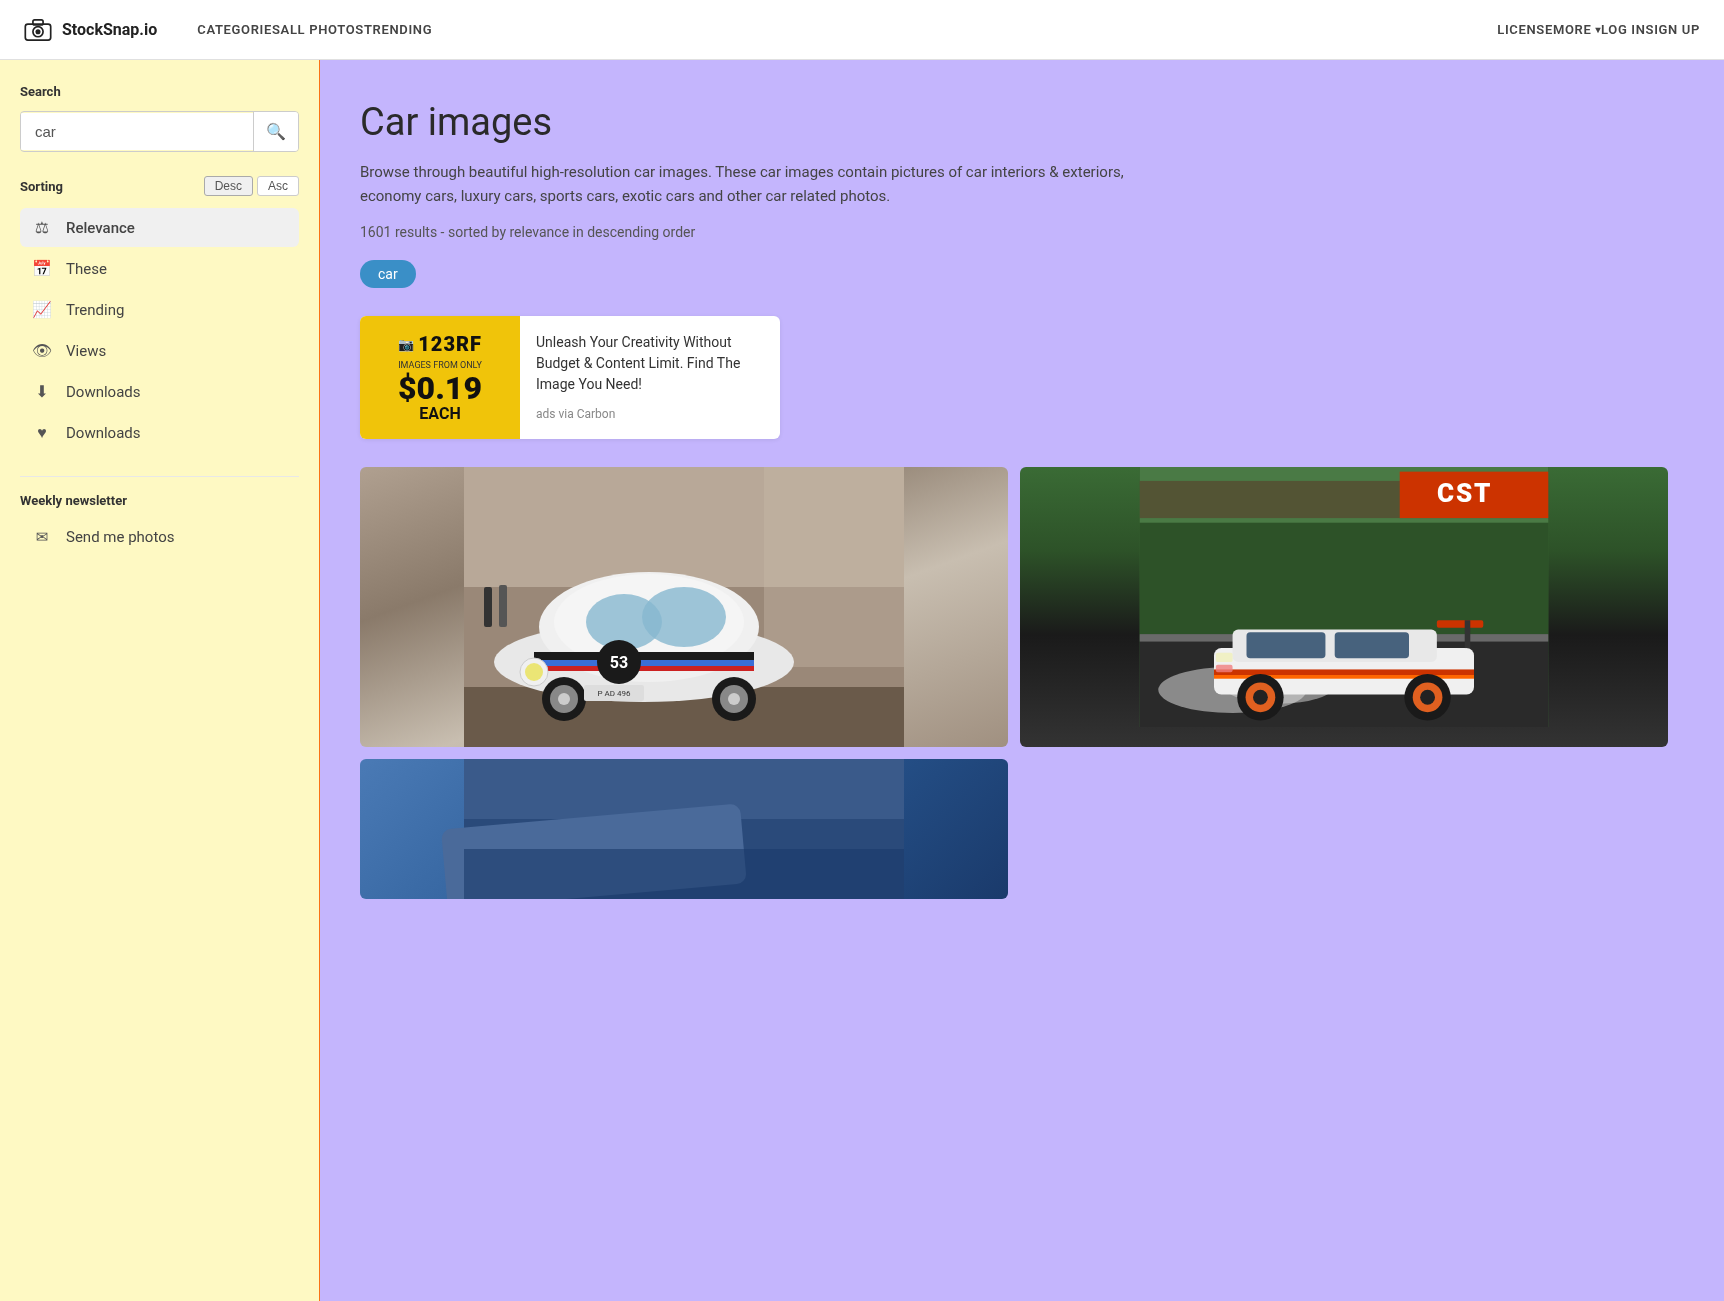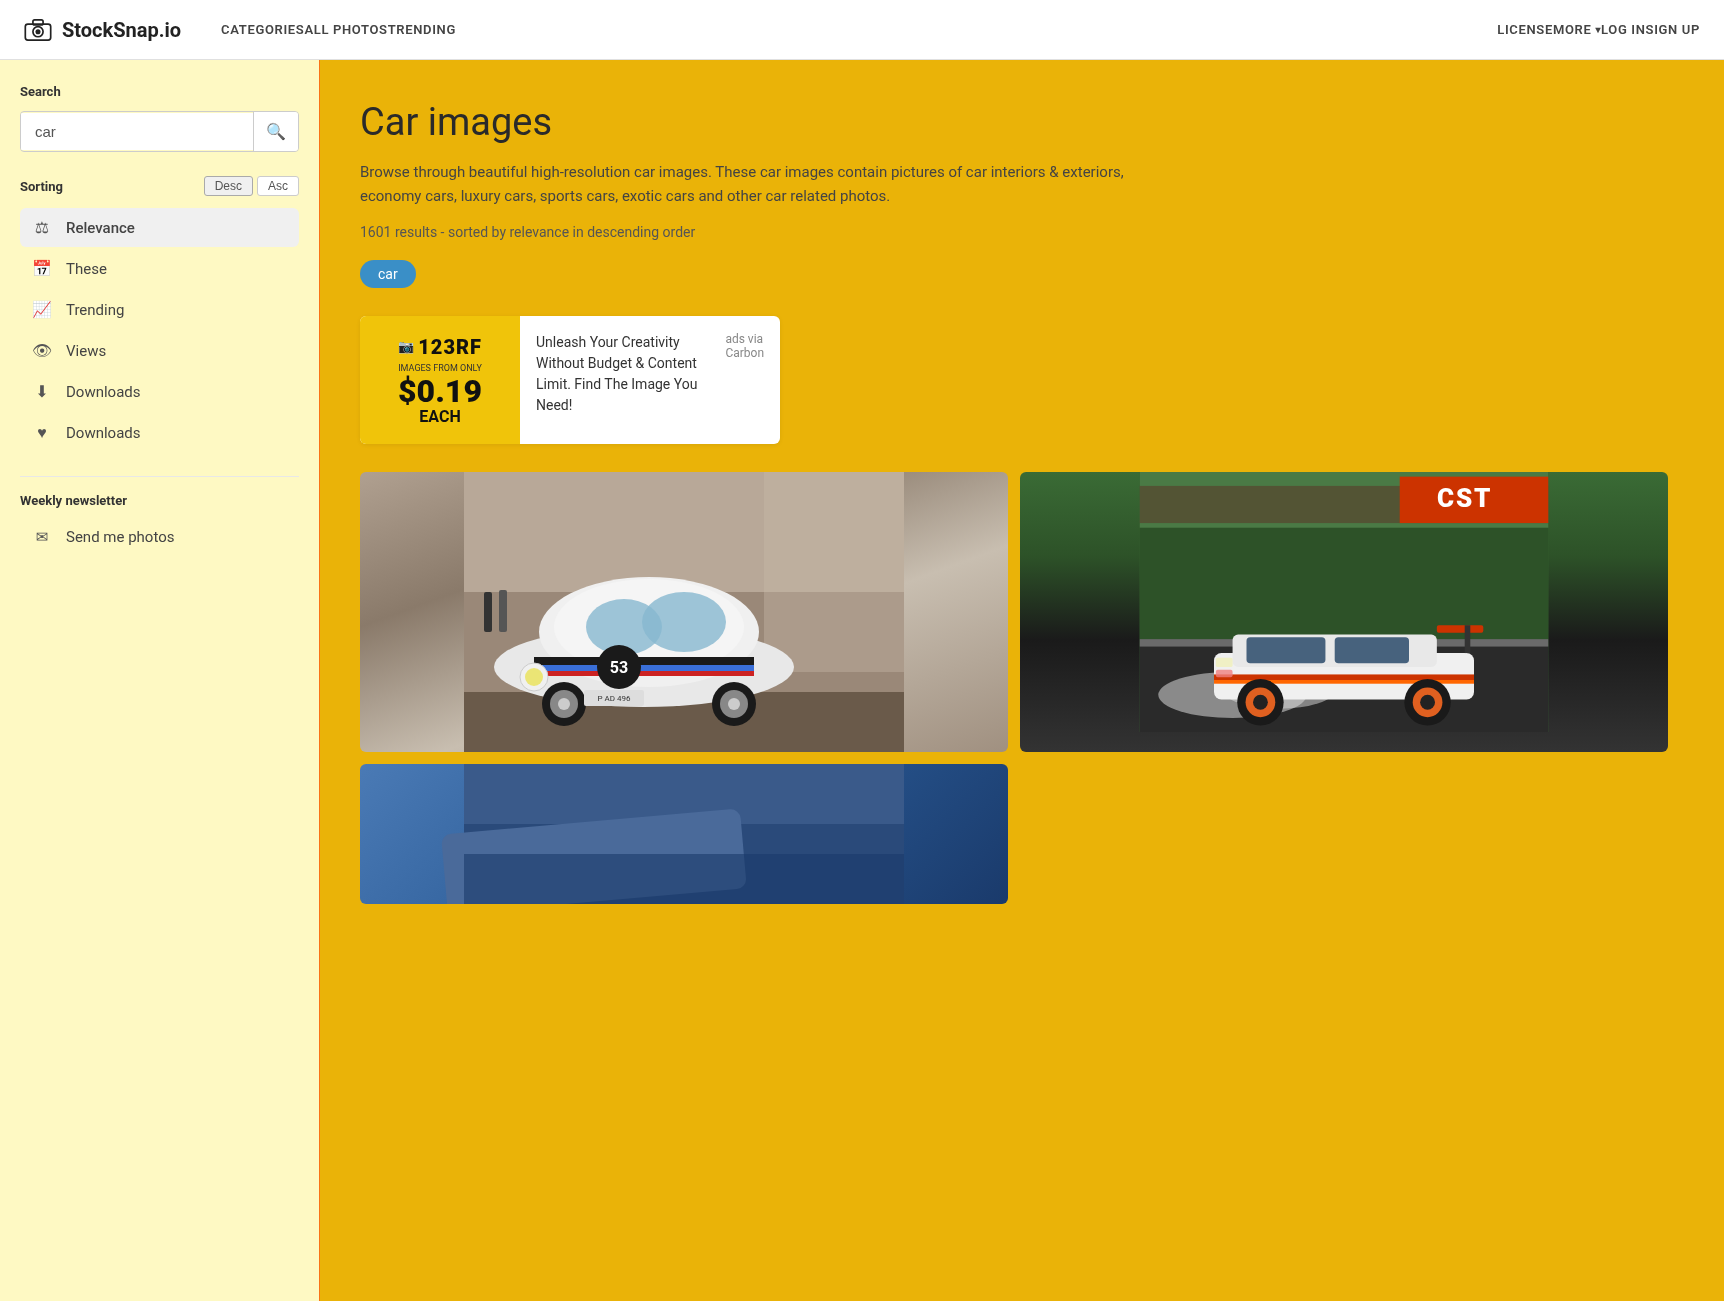--- a/index.html
+++ b/index.html
@@ -13,21 +13,21 @@
       height: 60px;
       background: #fff;
       border-bottom: 1px solid #e0e0e0;
       flex-shrink: 0;
       z-index: 10;
     }
     .logo {
       display: flex;
       align-items: center;
       gap: 10px;
-      font-size: 20px;
+      font-size: 16px;
       font-weight: 700;
       color: #222;
       text-decoration: none;
       margin-right: 40px;
       white-space: nowrap;
     }
     .logo-icon {
       width: 32px;
       height: 32px;
     }
@@ -188,21 +188,21 @@
     .newsletter-icon {
       font-size: 15px;
       color: #555;
       width: 20px;
       text-align: center;
     }
 
     
     .content {
       flex: 1;
-      background: #eab308;
+      background: #c4b5fd;
       overflow-y: auto;
       padding: 40px 56px 40px 40px;
     }
 
     .page-title {
       font-size: 38px;
       font-weight: 400;
       color: #2a2a2a;
       margin-bottom: 16px;
     }
@@ -273,22 +273,22 @@
       line-height: 1;
     }
     .ad-each {
       font-size: 16px;
       font-weight: 700;
       color: #111;
     }
     .ad-content {
       padding: 16px;
       display: flex;
-      flex-direction: row;
-      justify-content: flex-end;
+      flex-direction: column;
+      justify-content: flex-start;
       border-radius: 32px;
     }
     .ad-text {
       font-size: 14px;
       color: #333;
       line-height: 1.5;
       margin-bottom: 12px;
     }
     .ad-via {
       font-size: 12px;

